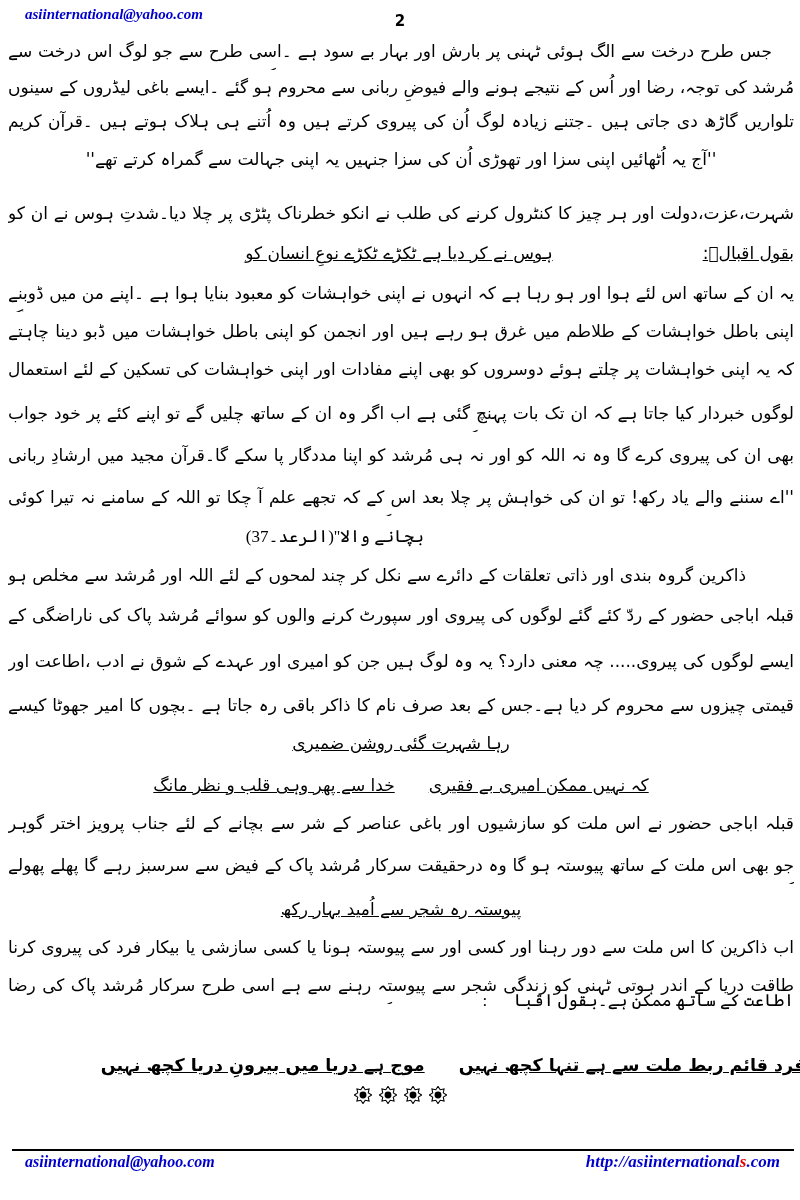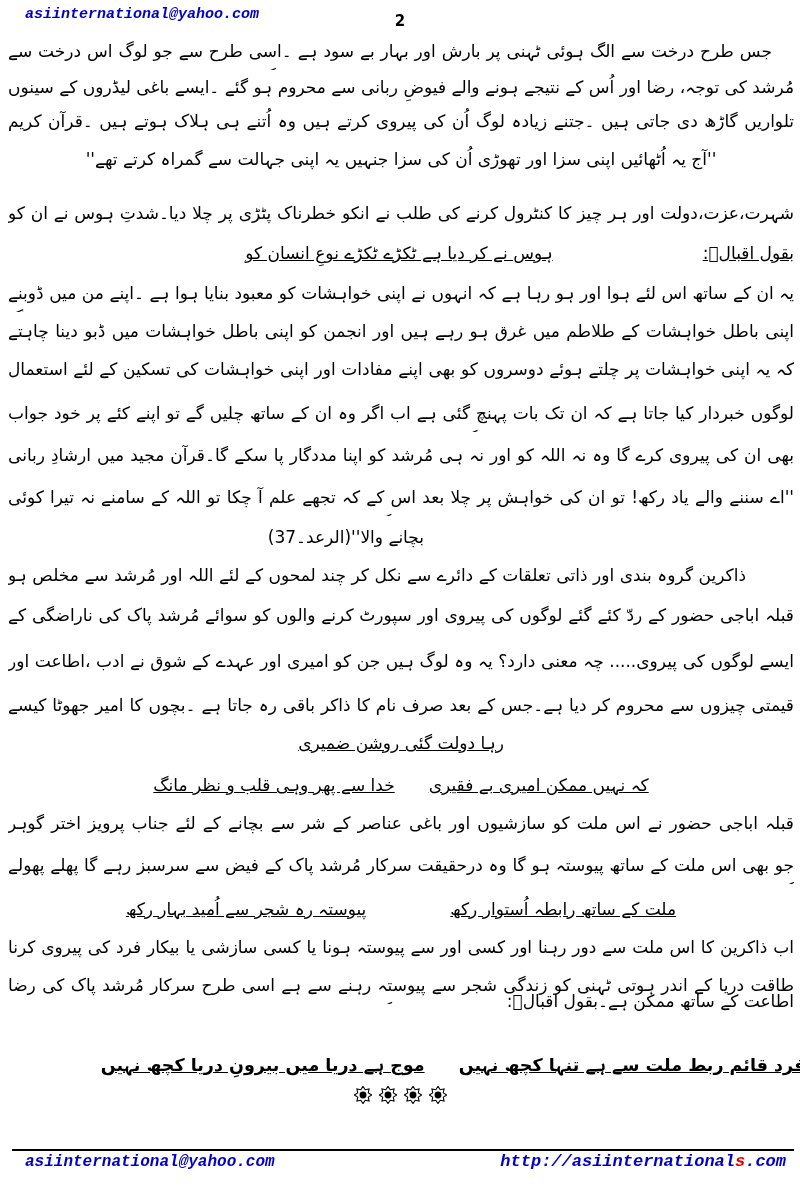--- a/index.html
+++ b/index.html
@@ -8,43 +8,43 @@
     background:#ffffff;color:#000;overflow:hidden;
     font-family:"DejaVu Sans",sans-serif;
   }
   
   .row{
     position:absolute;left:8px;right:6px;height:32px;overflow:hidden;
     direction:rtl;font-size:17px;line-height:26px;color:#000;
   }
   .jst{text-align:justify;text-align-last:justify;}
   .ctr{text-align:center;text-align-last:center;}
-  .rgt{text-align-last:right;}
+  .rgt{text-align-last:right;font-family:Liberation Serif, serif;}
   .ind-first{padding-right:22px;}
   .ind-para{padding-right:48px;}
   .ind-quote-end{padding-right:370px;}
   .couplet{display:flex;justify-content:center;gap:34px;}
   .couplet.wide-gap{gap:84px;}
   .couplet.bold{font-weight:bold;font-size:17.5px;}
   .couplet.shift-l{transform:translateX(52px);} 
   .iqbal-row{display:flex;justify-content:flex-start;}
   .iqbal-row .verse{margin-right:150px;}
   .hemistich{white-space:nowrap;text-decoration:underline;}
   .page-number{
     position:absolute;top:12px;left:0;width:100%;text-align:center;
     font-size:15px;font-weight:bold;font-family:"DejaVu Sans",sans-serif;
   }
   .link-script{
-    font-family:Liberation Mono, monospace;font-style:italic;font-weight:bold;
+    font-family:Liberation Serif, serif;font-style:italic;font-weight:bold;
     color:#0000cc;text-decoration:none;text-align:center;
   }
   .header-email{position:absolute;top:6px;left:25px;font-size:15px;}
   .footer-rule{position:absolute;top:1149px;left:12px;right:6px;border-top:2px solid #000;height:0;}
   .footer-email{position:absolute;top:1153px;left:25px;font-size:16px;}
-  .footer-url{position:absolute;top:1152px;right:14px;font-size:17px;}
+  .footer-url{position:absolute;top:1152px;right:20px;font-size:17px;}
   .footer-url .red{color:#e00000;}
   .org-heading{
     position:absolute;top:1106px;left:0;width:100%;text-align:center;direction:rtl;
     font-size:23px;font-weight:bold;line-height:34px;
   }
   .ornaments{
     position:absolute;top:1086px;left:0;width:100%;
     display:flex;justify-content:center;gap:7px;
   }
   .ornaments svg{display:block;}
@@ -74,32 +74,31 @@
   <div class="row jst" style="top:400px">لوگوں خبردار کیا جاتا ہے کہ ان تک بات پہنچ گئی ہے اب اگر وہ ان کے ساتھ چلیں گے تو اپنے کئے پر خود جواب دہ ہوں گے ۔ اب جو</div>
   <div class="row jst" style="top:442px">بھی ان کی پیروی کرے گا وہ نہ اللہ کو اور نہ ہی مُرشد کو اپنا مددگار پا سکے گا۔قرآن مجید میں ارشادِ ربانی ہے:</div>
   <div class="row jst" style="top:484px">''اے سننے والے یاد رکھ! تو ان کی خواہش پر چلا بعد اس کے کہ تجھے علم آ چکا تو اللہ کے سامنے نہ تیرا کوئی حمائتی ہو گا اور نہ</div>
   <div class="row rgt ind-quote-end" style="top:524px">بچانے والا''(الرعد۔37)</div>
   <div class="row jst ind-para" style="top:562px">ذاکرین گروہ بندی اور ذاتی تعلقات کے دائرے سے نکل کر چند لمحوں کے لئے اللہ اور مُرشد سے مخلص ہو کر سوچیں کہ</div>
   <div class="row jst" style="top:602px">قبلہ اباجی حضور کے ردّ کئے گئے لوگوں کی پیروی اور سپورٹ کرنے والوں کو سوائے مُرشد پاک کی ناراضگی کے اور کیا حاصل ہوا؟ تو</div>
   <div class="row jst" style="top:648px">ایسے لوگوں کی پیروی..... چہ معنی دارد؟ یہ وہ لوگ ہیں جن کو امیری اور عہدے کے شوق نے ادب ،اطاعت اور وفا شعاری جیسی</div>
   <div class="row jst" style="top:692px">قیمتی چیزوں سے محروم کر دیا ہے۔جس کے بعد صرف نام کا ذاکر باقی رہ جاتا ہے ۔بچوں کا امیر جھوٹا کیسے ہو سکتا ہے ۔بقول اقبالؒ:</div>
 
   <div class="row couplet" style="top:730px">
-    <span class="hemistich">رہا دولت گئی روشن ضمیری</span>
+    <span class="hemistich">رہا شہرت گئی روشن ضمیری</span>
   </div>
   <div class="row couplet" style="top:772px">
     <span class="hemistich">کہ نہیں ممکن امیری بے فقیری</span>
     <span class="hemistich">خدا سے پھر وہی قلب و نظر مانگ</span>
   </div>
 
   <div class="row jst" style="top:810px">قبلہ اباجی حضور نے اس ملت کو سازشیوں اور باغی عناصر کے شر سے بچانے کے لئے جناب پرویز اختر گوہر شاہی کو امیر مقرر فرمایا</div>
   <div class="row jst" style="top:852px">جو بھی اس ملت کے ساتھ پیوستہ ہو گا وہ درحقیقت سرکار مُرشد پاک کے فیض سے سرسبز رہے گا پھلے پھولے گا۔بقول اقبالؒ</div>
 
   <div class="row couplet wide-gap" style="top:896px">
-    <span class="hemistich">ملت کے ساتھ رابطہ اُستوار رکھ</span>
     <span class="hemistich">پیوستہ رہ شجر سے اُمید بہار رکھ</span>
   </div>
 
   <div class="row jst" style="top:934px">اب ذاکرین کا اس ملت سے دور رہنا اور کسی اور سے پیوستہ ہونا یا کسی سازشی یا بیکار فرد کی پیروی کرنا نادانی ہے ۔جس طرح موج کی</div>
   <div class="row jst" style="top:972px">طاقت دریا کے اندر ہوتی ٹہنی کو زندگی شجر سے پیوستہ رہنے سے ہے اسی طرح سرکار مُرشد پاک کی رضا امیر کے ساتھ وابستگی اور پر خلوص</div>
   <div class="row rgt" style="top:988px">اطاعت کے ساتھ ممکن ہے۔بقول اقبالؒ:</div>
 
   <div class="row couplet bold shift-l" style="top:1052px">
     <span class="hemistich">فرد قائم ربط ملت سے ہے تنہا کچھ نہیں</span>
     <span class="hemistich">موج ہے دریا میں بیرونِ دریا کچھ نہیں</span>

